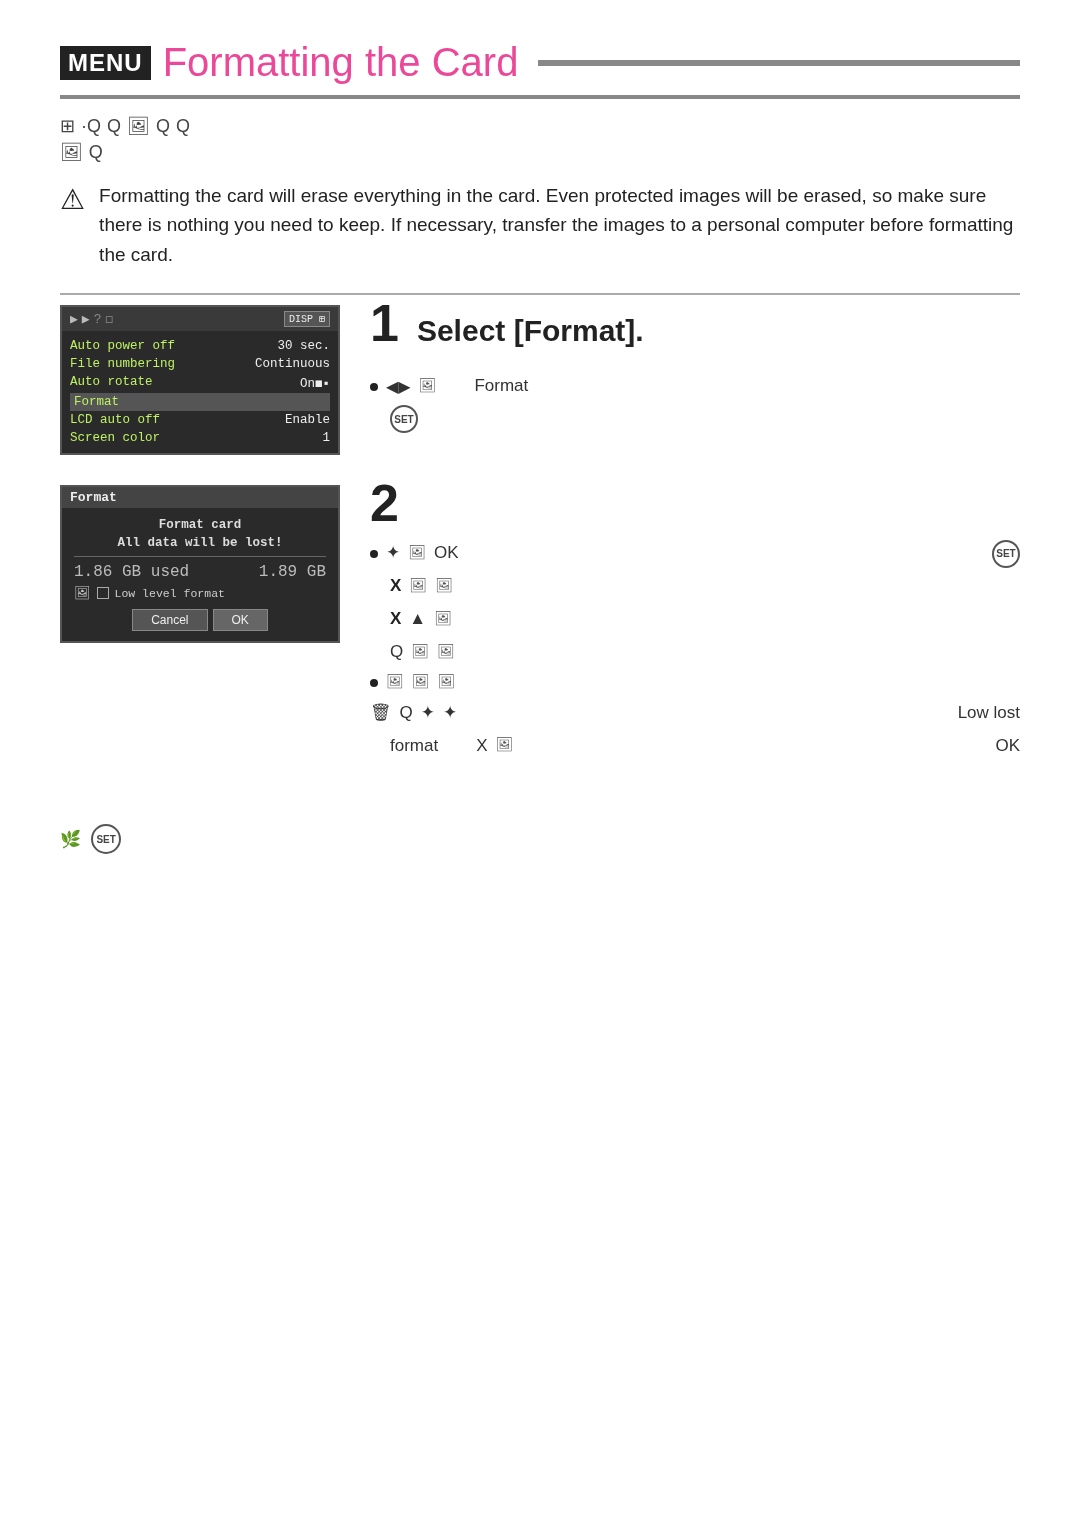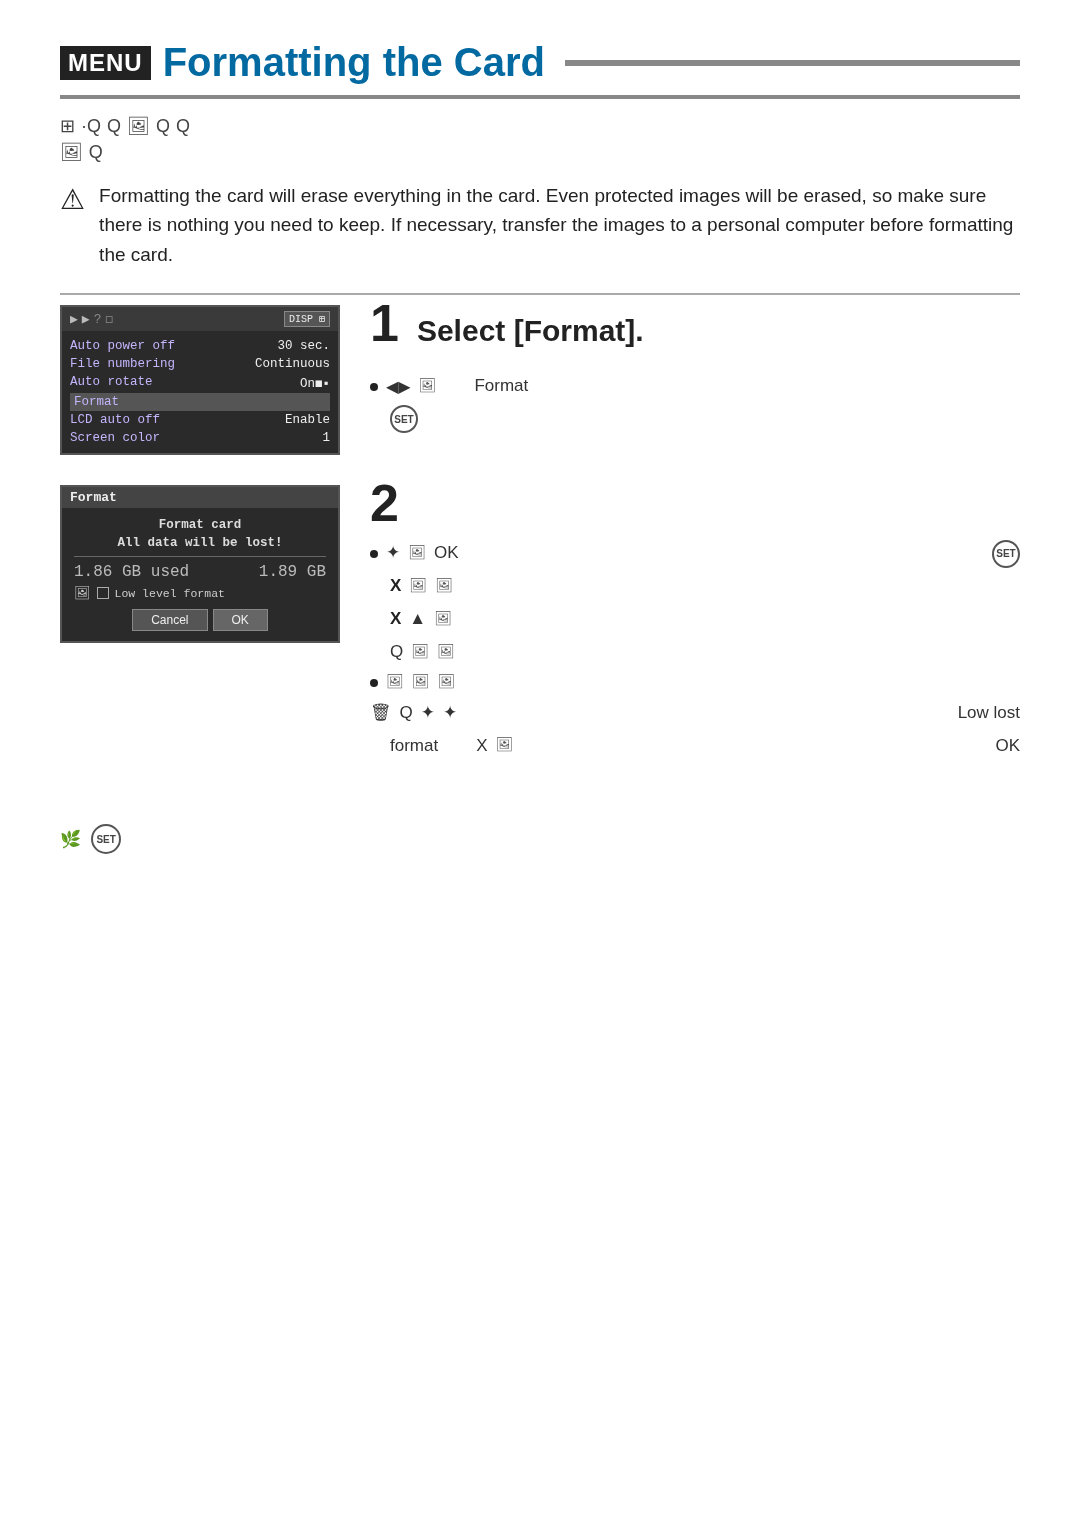--- a/index.html
+++ b/index.html
@@ -24,22 +24,22 @@
       background: #222;
       color: #fff;
       font-weight: bold;
       font-size: 24px;
       padding: 3px 8px;
       margin-right: 12px;
       letter-spacing: 1px;
     }
     .page-title {
       font-size: 40px;
-      font-weight: bold;
-      color: #0369a1;
+      font-weight: normal;
+      color: #ec4899;
     }
     .title-bar-line {
       flex: 1;
       height: 6px;
       background: #888;
       margin-left: 20px;
     }
 
     
     .icon-row {
@@ -121,21 +121,21 @@
       display: flex;
       justify-content: space-between;
       padding: 2px 0;
       font-size: 12.5px;
     }
     .cam-row.highlighted {
       background: #555;
       color: #fff;
       padding: 2px 4px;
     }
-    .cam-row-label { color: #c4b5fd; }
+    .cam-row-label { color: #bef264; }
     .cam-row-value { color: #eee; }
 
     
     .format-dialog-screen {
       width: 280px;
       min-width: 280px;
       background: #2a2a2a;
       color: #e0e0e0;
       font-size: 13px;
       font-family: 'Courier New', monospace;

